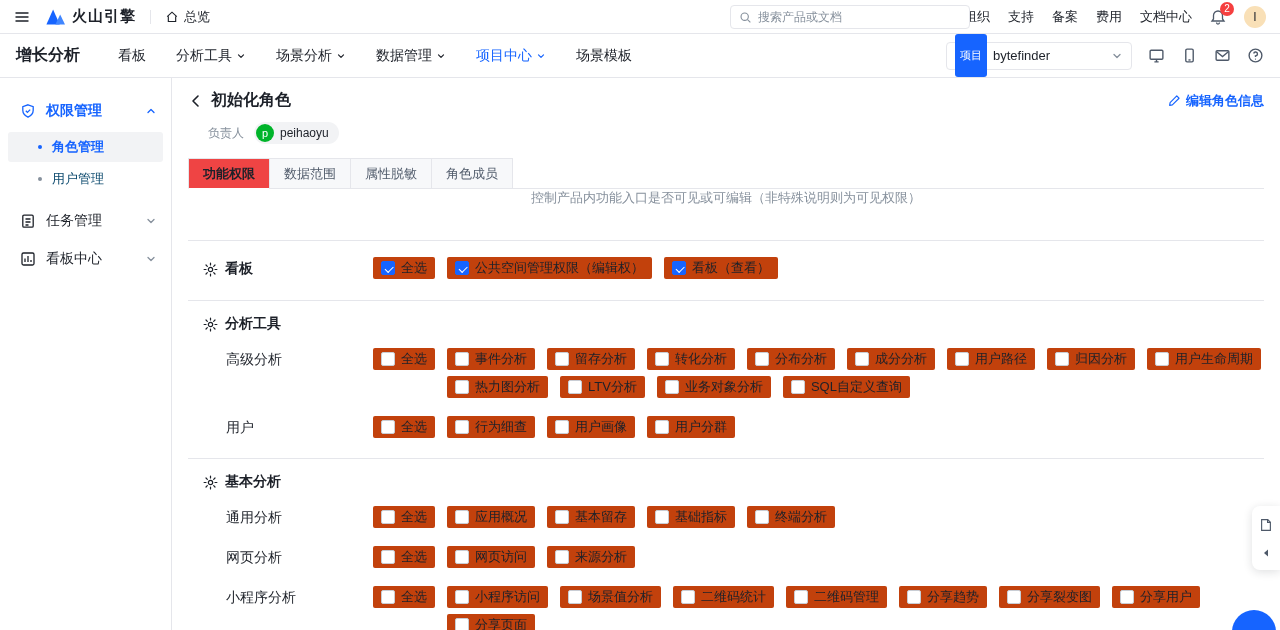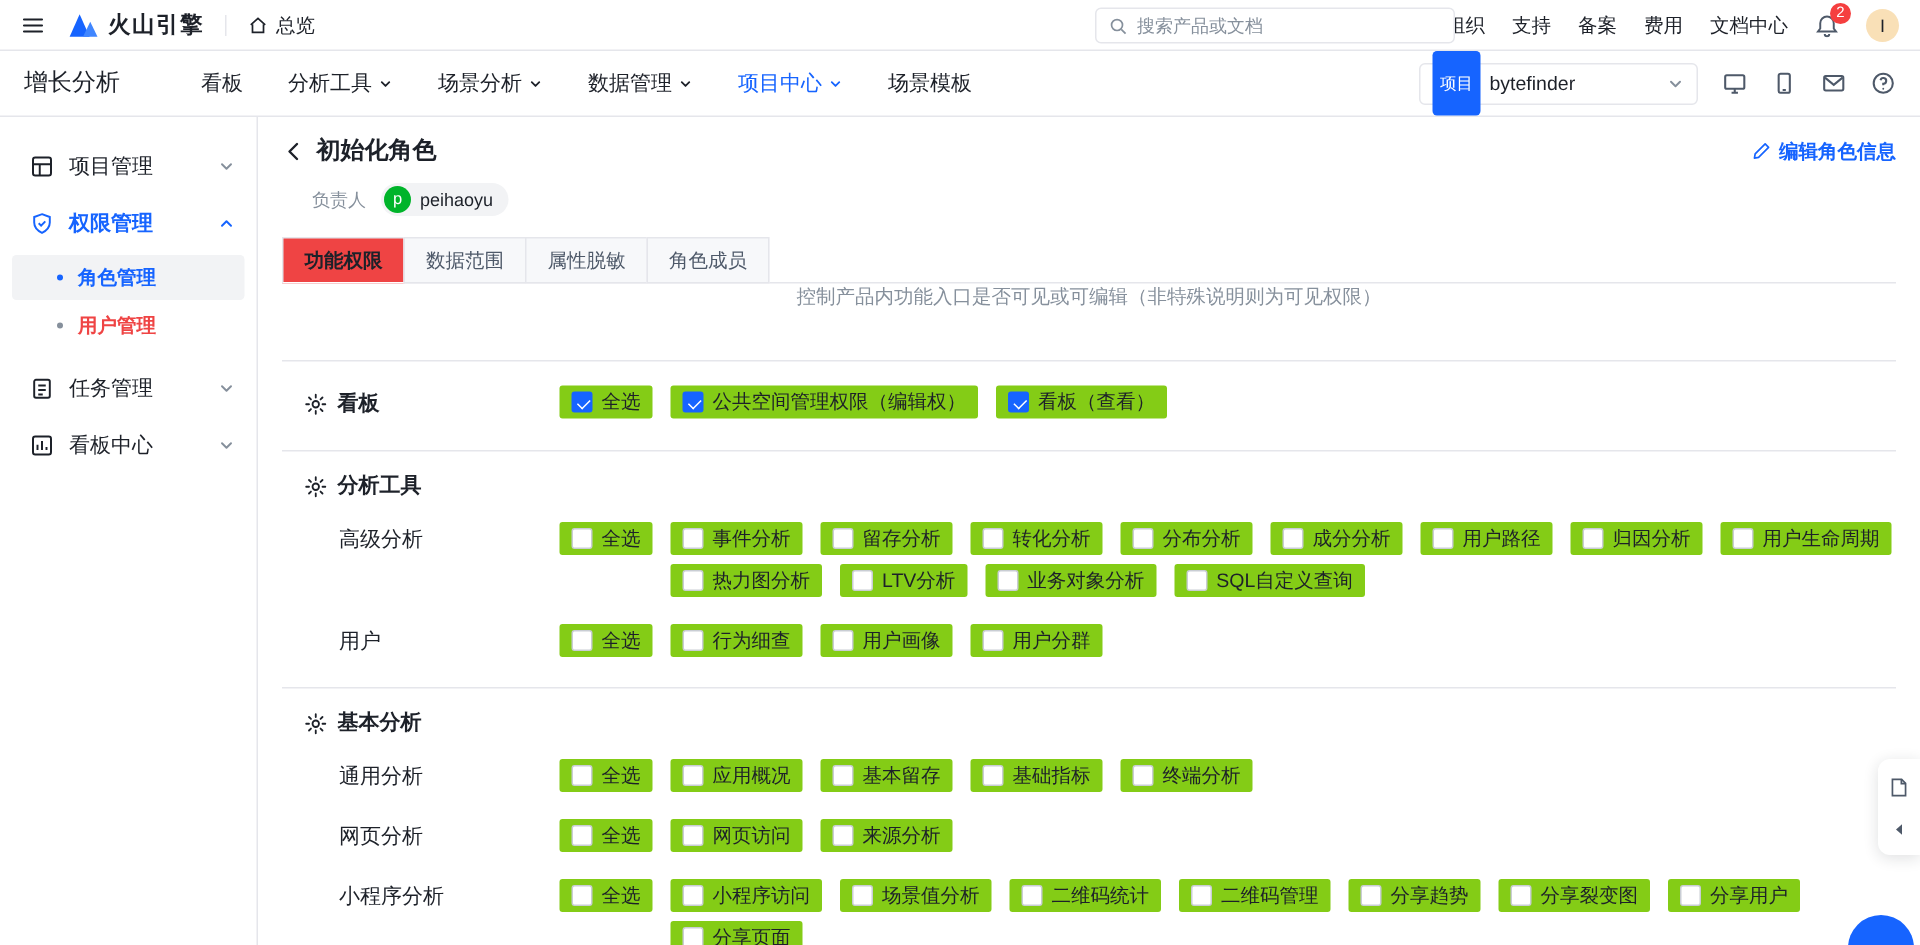--- a/index.html
+++ b/index.html
@@ -20,39 +20,39 @@
   .search input::placeholder { color:#86909C; }
   .topbar-right { margin-left:auto; display:flex; align-items:center; gap:18px; }
   .topbar-links { display:flex; align-items:center; gap:18px; }
   .top-link { font-size:13px; cursor:pointer; white-space:nowrap; }
   .bell-wrap { position:relative; cursor:pointer; }
   .badge { position:absolute; top:-7px; right:-8px; background:#F53F3F; color:#fff; font-size:10px; min-width:14px; height:14px; border-radius:7px; display:flex; align-items:center; justify-content:center; padding:0 3px; }
   .avatar { width:22px; height:22px; border-radius:50%; background:#F9E0B7; color:#1D2129; display:flex; align-items:center; justify-content:center; font-size:12px; cursor:pointer; }
 
   
   .navbar { height:44px; display:flex; align-items:center; padding:0 16px; border-bottom:1px solid #E5E6EB; background:#fff; }
-  .product-name { font-size:16px; font-weight:normal; margin-right:54px; cursor:pointer; white-space:nowrap; }
+  .product-name { font-size:16px; font-weight:bold; margin-right:38px; cursor:pointer; white-space:nowrap; }
   .navbar-items { display:flex; align-items:center; gap:30px; }
   .nav-item { display:flex; align-items:center; gap:4px; font-size:14px; cursor:pointer; color:#1D2129; white-space:nowrap; }
   .nav-item.active { color:#1664FF; }
   .navbar-right { margin-left:auto; display:flex; align-items:center; gap:16px; }
   .project-select { width:186px; height:28px; border:1px solid #E5E6EB; border-radius:4px; display:flex; align-items:center; padding:0 8px; gap:6px; cursor:pointer; color:#86909C; }
   .project-badge { background:#1664FF; color:#fff; font-size:11px; padding:14px 5px; border-radius:3px; }
   .project-name { font-size:13px; flex:1; color:#1D2129; }
   .nav-icon { cursor:pointer; color:#4E5969; }
 
   
   .layout { position:absolute; top:78px; left:0; right:0; bottom:0; display:flex; }
   .sidebar { width:172px; flex:none; border-right:1px solid #E5E6EB; padding-top:14px; background:#fff; }
   .side-item { height:38px; display:flex; align-items:center; gap:10px; padding:0 14px 0 20px; font-size:14px; cursor:pointer; color:#1D2129; }
   .side-item.active { color:#1664FF; font-weight:bold; }
   .side-item .chev { margin-left:auto; color:#86909C; }
   .side-item.active .chev { color:#1664FF; }
   .side-children { padding:2px 0 6px; }
-  .side-child { height:30px; margin:0 8px 2px; border-radius:3px; display:flex; align-items:center; padding-left:30px; font-size:13px; cursor:pointer; color:#ef4444;font-weight:bold; }
+  .side-child { height:30px; margin:0 8px 2px; border-radius:3px; display:flex; align-items:center; padding-left:30px; font-size:13px; cursor:pointer; color:#0c4a6e; }
   .side-child .dot { width:4px; height:4px; border-radius:50%; background:#86909C; margin-right:10px; flex:none; }
   .side-child.active { background:#F2F3F5; color:#1664FF; font-weight:bold; }
   .side-child.active .dot { background:#1664FF; }
 
   .main { flex:1; padding:0 16px; overflow:hidden; }
 
   
   .page-header { display:flex; align-items:center; margin-top:12px; }
   .back-btn { cursor:pointer; margin-right:7px; display:flex; }
   .page-title { font-size:16px; font-weight:bold; }
@@ -83,21 +83,21 @@
   .section-head { display:flex; align-items:center; gap:7px; font-size:14px; font-weight:bold; }
   .inline-row { display:flex; align-items:flex-start; }
   .section.inline { padding-top:16px; padding-bottom:21px; }
   .section.inline .section-head { width:170px; flex:none; padding-top:3px; }
   .perm-row { display:flex; align-items:flex-start; padding-left:23px; margin-top:15px; }
   .perm-row + .perm-row { margin-top:18px; }
   .perm-row-label { width:147px; flex:none; font-size:14px; padding-top:3px; }
   .row-lines { display:flex; flex-direction:column; gap:6px; flex:1; min-width:0; }
   .pill-line { display:flex; flex-wrap:nowrap; gap:6px 12px; }
   .pill-line.cont { margin-left:74px; }
-  .pill { display:inline-flex; align-items:center; gap:6px; height:22px; padding:0 8px; background:#84cc16; border-radius:2px; font-size:13px; cursor:pointer; white-space:nowrap; }
+  .pill { display:inline-flex; align-items:center; gap:6px; height:22px; padding:0 8px; background:#c2410c; border-radius:2px; font-size:13px; cursor:pointer; white-space:nowrap; }
   .pill.select-all { width:62px; flex:none; }
   .cb { width:14px; height:14px; border:1px solid #C9CDD4; border-radius:2px; background:#fff; position:relative; flex:none; }
   .cb.checked { background:#1664FF; border-color:#1664FF; }
   .cb.checked::after { content:""; position:absolute; left:2.5px; top:3.5px; width:7px; height:3.5px; border-left:1.6px solid #fff; border-bottom:1.6px solid #fff; transform:rotate(-45deg); }
 
   
   .float-tools { position:absolute; right:0; top:506px; width:28px; padding:12px 0; background:#fff; border-radius:8px 0 0 8px; box-shadow:0 2px 10px rgba(29,33,41,.14); display:flex; flex-direction:column; align-items:center; gap:16px; z-index:10; }
   .float-tools span { cursor:pointer; }
   .fab { position:absolute; right:4px; bottom:-24px; width:44px; height:44px; border-radius:50%; background:#1664FF; z-index:10; cursor:pointer; }
 </style>
@@ -234,34 +234,20 @@
           <circle cx="8" cy="8" r="6"></circle>
           <path d="M6.3 6.1A1.8 1.8 0 1 1 8 8.3v1"></path>
           <circle cx="8" cy="11.4" r="0.6" fill="currentColor" stroke="none"></circle>
         </svg>
     </span>
   </div>
 </div>
 
 <div class="layout">
   <div class="sidebar">
-      <div class="side-item">
-        <span class="side-icon">
-          <svg width="16" height="16" viewBox="0 0 16 16" fill="none" stroke="currentColor" stroke-width="1.3">
-            <rect x="2" y="2" width="12" height="12" rx="1.5"></rect>
-            <path d="M2 6.5h12M6.5 6.5V14"></path>
-          </svg>
-        </span>
-        <span>项目管理</span>
-        <span class="chev">
-          <svg width="12" height="12" viewBox="0 0 12 12" fill="none">
-            <path d="M3 4.5l3 3 3-3" stroke="currentColor" stroke-width="1.3" stroke-linecap="round" stroke-linejoin="round"></path>
-          </svg>
-        </span>
-      </div>
       <div class="side-item active">
         <span class="side-icon">
           <svg width="16" height="16" viewBox="0 0 16 16" fill="none" stroke="currentColor" stroke-width="1.3">
             <path d="M8 1.8l5.2 1.9v3.6c0 3.2-2.1 5.4-5.2 6.9-3.1-1.5-5.2-3.7-5.2-6.9V3.7z"></path>
             <path d="M5.8 7.8l1.6 1.6 2.8-2.8"></path>
           </svg>
         </span>
         <span>权限管理</span>
         <span class="chev">
           <svg width="12" height="12" viewBox="0 0 12 12" fill="none">

